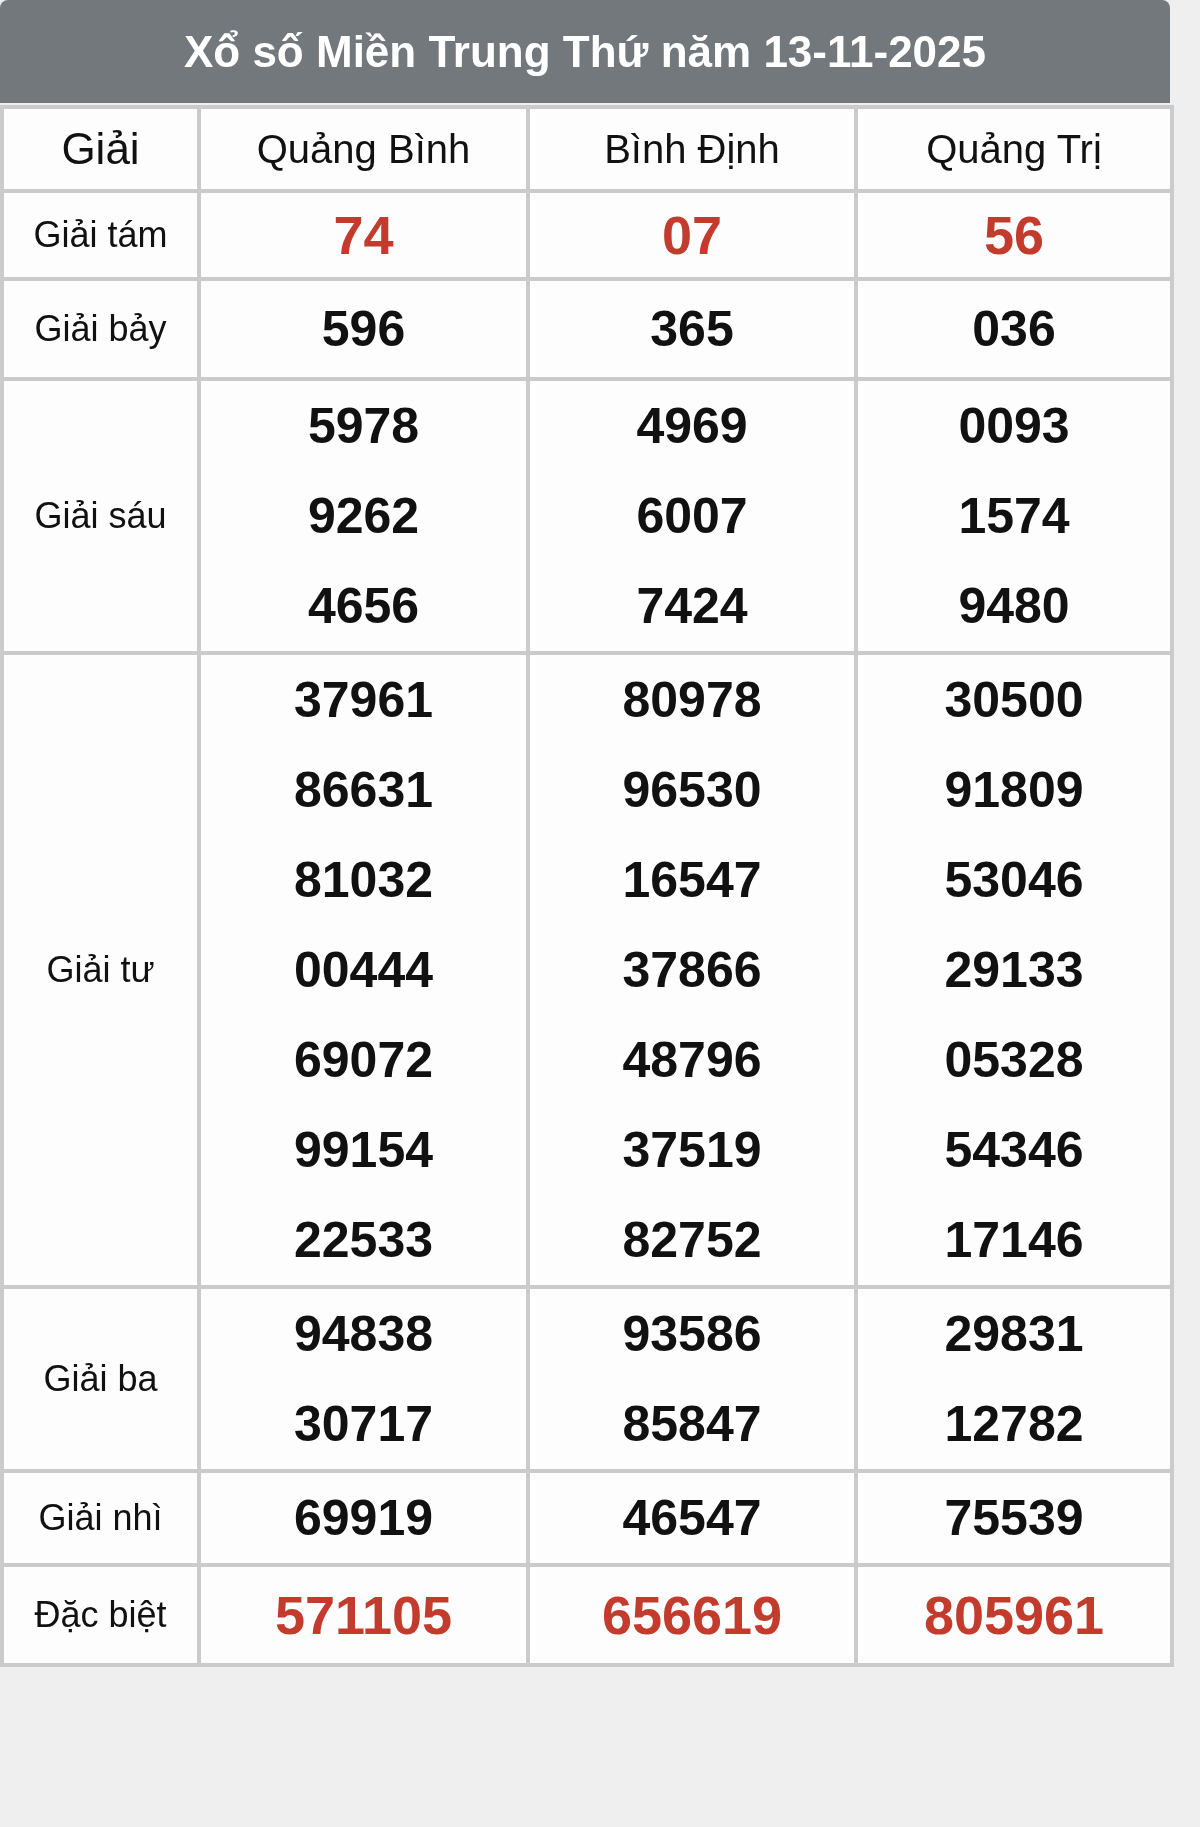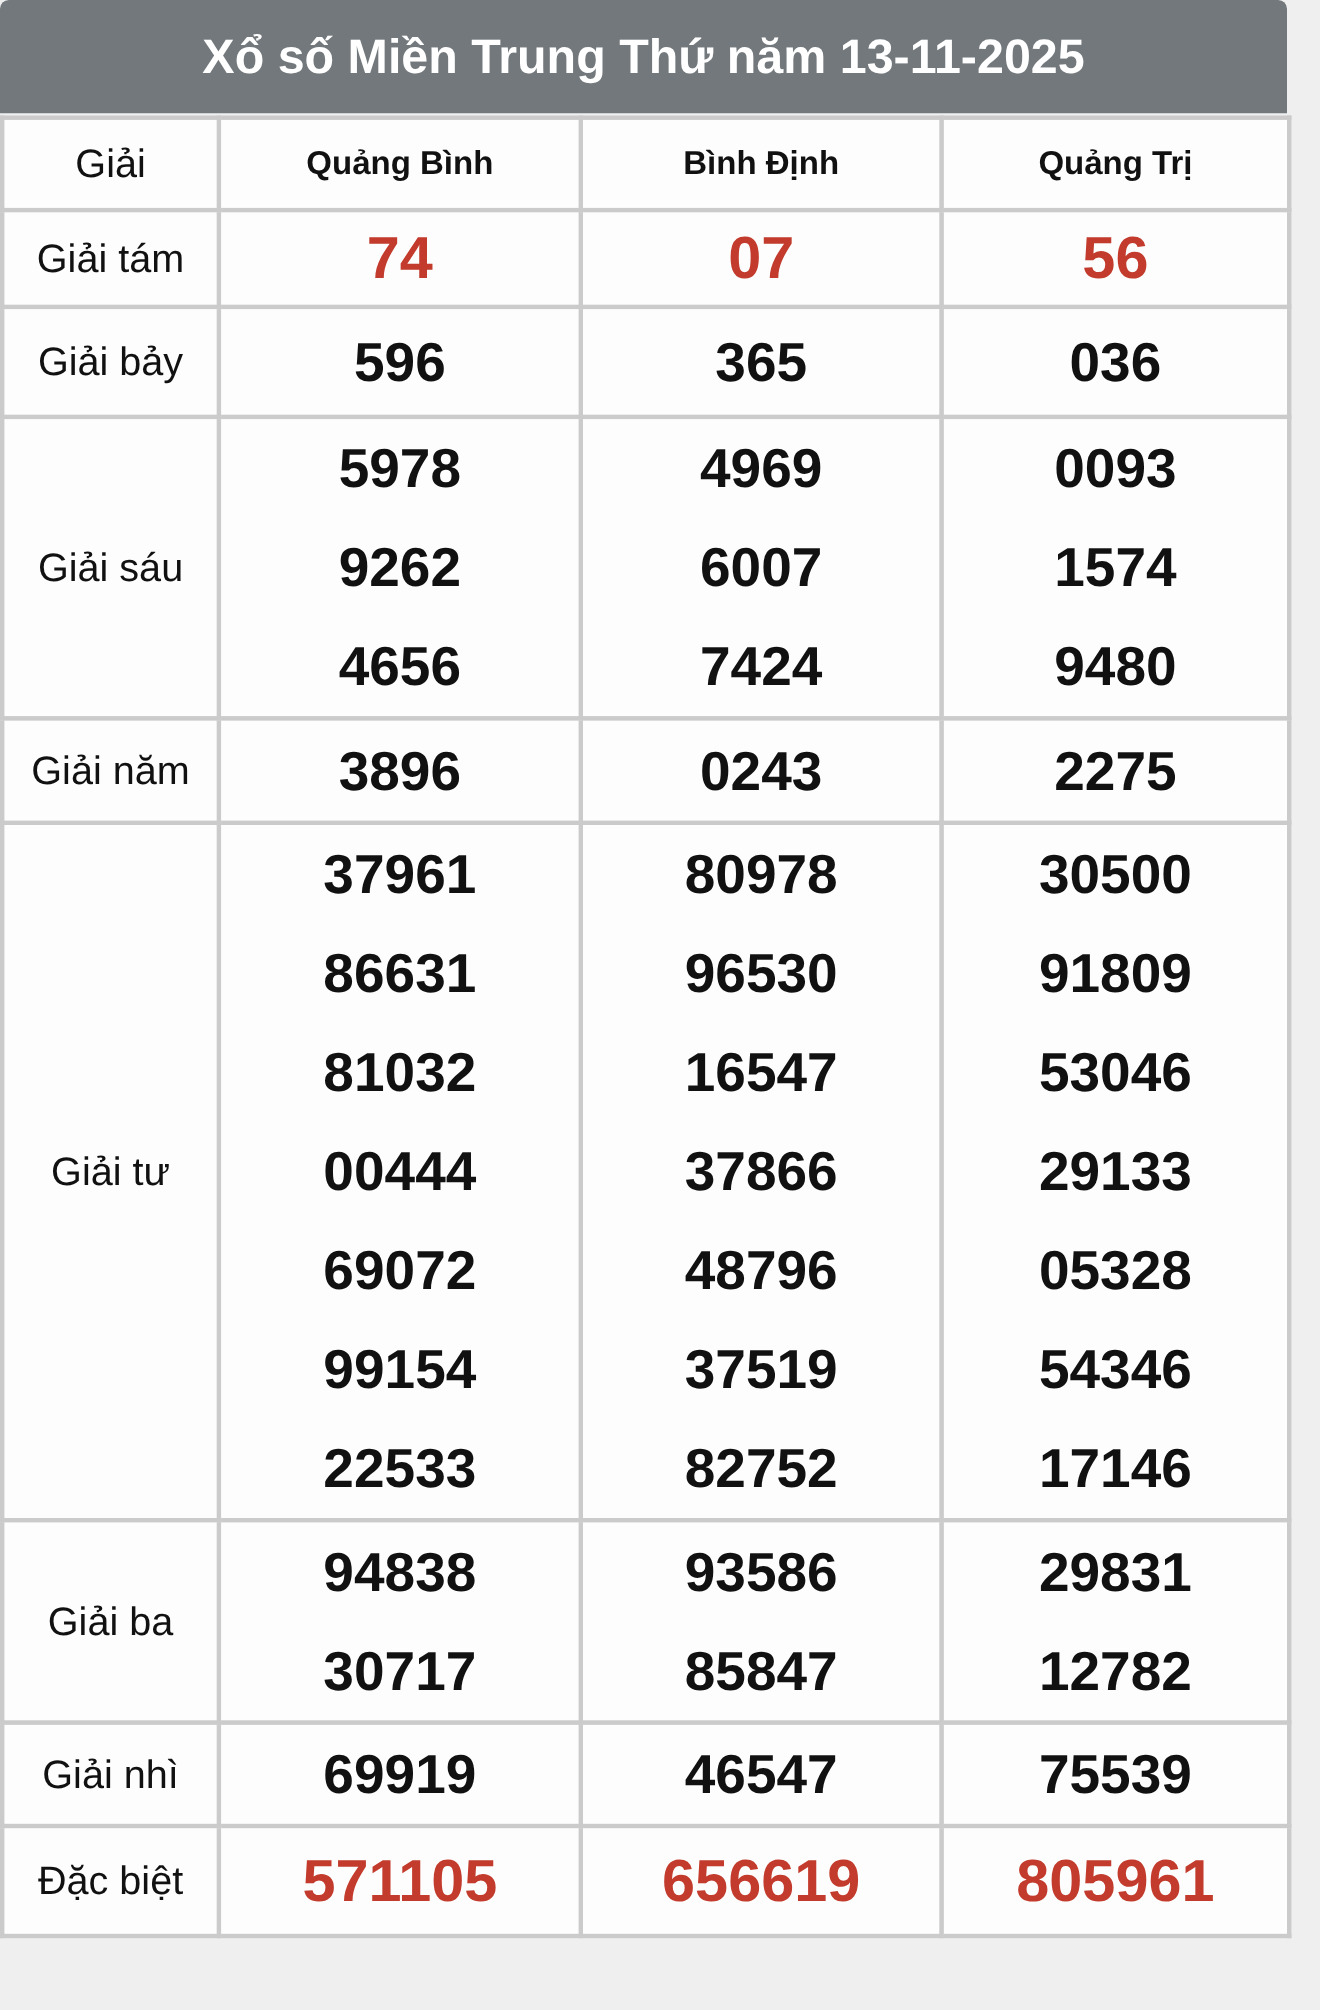--- a/index.html
+++ b/index.html
@@ -38,22 +38,22 @@
   col.c-p1{width:329px;}
   col.c-p2{width:328px;}
   col.c-p3{width:316px;}
   th,td{
     border:4px solid var(--border-gray);
     background:var(--cell-bg);
     text-align:center;vertical-align:middle;
     overflow:hidden;
   }
   tr.head-row{height:84px;}
-  tr.head-row th{font-size:30px;font-weight:bold;}
-  tr.head-row th.corner{font-size:36px;font-weight:normal;}
+  tr.head-row th{font-size:40px;font-weight:normal;}
+  tr.head-row th.corner{font-size:44px;font-weight:normal;}
   td.prize-label{font-size:36px;font-weight:normal;}
   .num{font-weight:bold;font-size:50px;line-height:1;}
   .stack .num{height:90px;line-height:90px;font-size:50px;}
   tr.red-row .num{color:var(--red);font-size:54px;}
   tr.row-tam{height:88px;}
   tr.row-bay{height:100px;}
   tr.row-sau{height:267px;}
   tr.row-nam{height:95px;}
   tr.row-tu{height:630px;}
   tr.row-ba{height:183px;}
@@ -124,32 +124,20 @@
         <div class="num">6007</div>
         <div class="num">7424</div>
       </td>
       <td class="stack">
         <div class="num">0093</div>
         <div class="num">1574</div>
         <div class="num">9480</div>
       </td>
     </tr>
 
-    <tr class="row-nam">
-      <td class="prize-label">Giải năm</td>
-      <td>
-            <div class="num">3896</div>
-          </td>
-      <td>
-            <div class="num">0243</div>
-          </td>
-      <td>
-            <div class="num">2275</div>
-          </td>
-    </tr>
 
     <tr class="row-tu">
       <td class="prize-label">Giải tư</td>
       <td class="stack">
         <div class="num">37961</div>
         <div class="num">86631</div>
         <div class="num">81032</div>
         <div class="num">00444</div>
         <div class="num">69072</div>
         <div class="num">99154</div>

